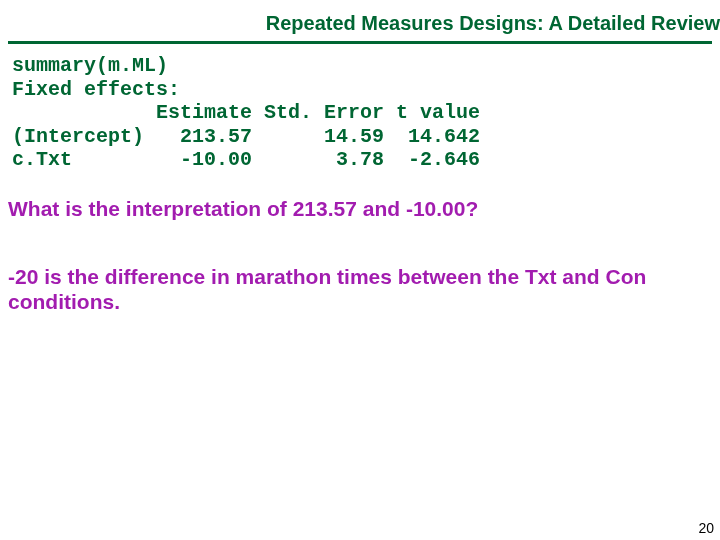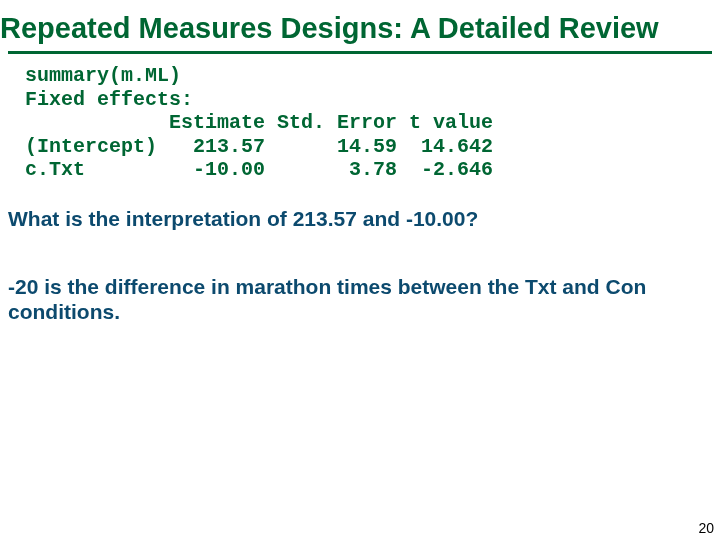--- a/index.html
+++ b/index.html
@@ -13,45 +13,45 @@
     position: relative;
     overflow: hidden;
   }
   .slide {
     width: 720px;
     height: 540px;
     position: relative;
     box-sizing: border-box;
   }
   .title {
-    font-size: 29px;
+    font-size: 20px;
     font-weight: bold;
     color: #006633;
-    text-align: left;
+    text-align: right;
     padding-top: 12px;
     padding-bottom: 6px;
   }
   .rule {
     border: none;
     border-top: 3px solid #006633;
     margin: 0 8px 10px 8px;
   }
   .code-block {
     font-family: "Courier New", Courier, monospace;
     font-size: 20px;
     font-weight: bold;
     color: #006633;
     white-space: pre;
     line-height: 1.18;
-    padding-left: 25px;
+    padding-left: 12px;
   }
   .body-text {
     font-size: 21px;
     font-weight: bold;
-    color: #0c4a6e;
+    color: #a21caf;
     padding-left: 8px;
     line-height: 1.22;
   }
   .gap-sm { height: 18px; }
   .gap-md { height: 24px; }
   .page-num {
     position: absolute;
     right: 6px;
     bottom: 4px;
     font-size: 14px;

